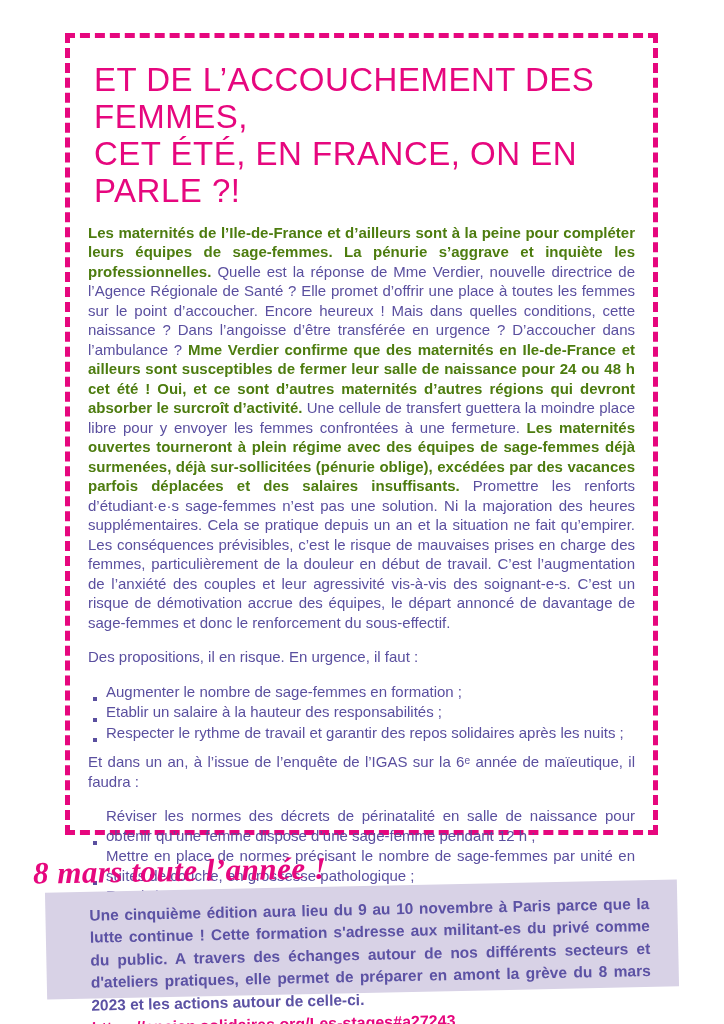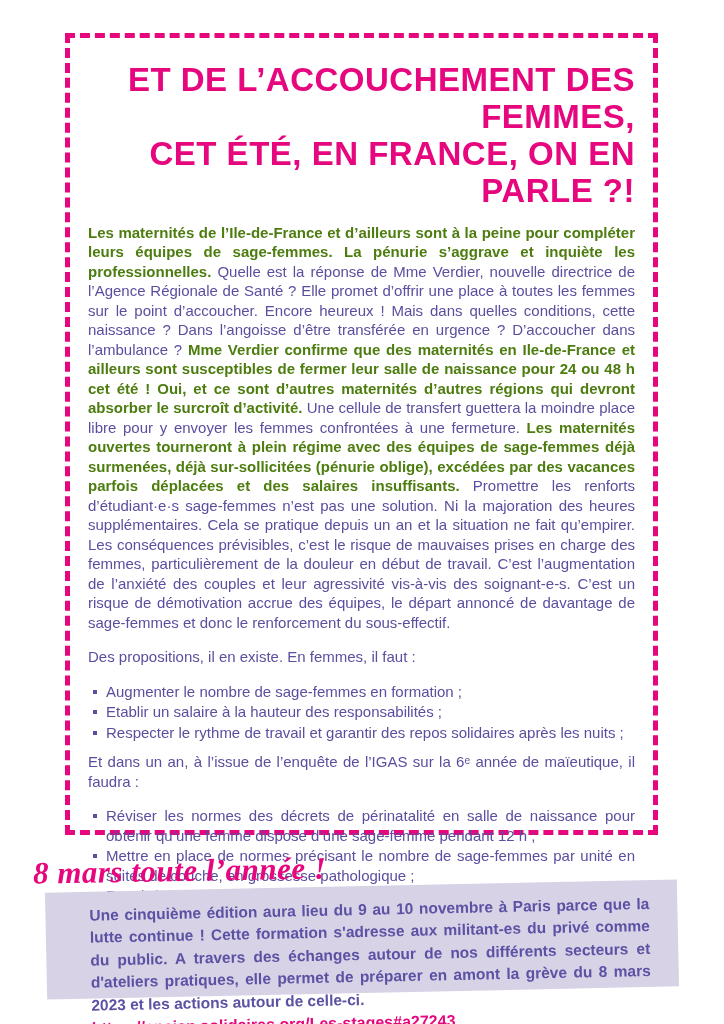--- a/index.html
+++ b/index.html
@@ -16,24 +16,23 @@
     width:593px; height:802px;
     border:5px dashed #e6077e;
     box-sizing:border-box;
     padding:18px 18px 0 18px;
   }
   .headline {
     margin:6px 0 0 6px;
     color:#e6077e;
     font-size:33px;
     line-height:1.12;
-    font-weight:700;
+    font-weight:400;
     letter-spacing:0.5px;
     text-transform:uppercase;
-    text-align:right;
   }
   .byline {
     margin-top:9px;
     text-align:right;
     color:#453a96;
     font-weight:bold;
     font-size:15px;
   }
   .bodytext {
     color:#5a4f9f;
@@ -44,21 +43,21 @@
   .intro { margin-top:13px; }
   .b { font-weight:bold; color:#4d7c0f; }
   .lead { margin-top:10px; }
   ul.plist {
     list-style:none;
     margin:4px 0 0 0;
     padding:0;
   }
   ul.plist li {
     display:flex;
-    align-items:flex-start;
+    align-items:flex-end;
     margin:0 0 1px 0;
   }
   .bullet {
     flex:0 0 auto;
     width:4px; height:4px;
     background:#5a4f9f;
     margin:8px 9px 0 5px;
   }
   .li-text { flex:1 1 auto; text-align:justify; }
   .footer-heading {
@@ -105,21 +104,21 @@
 <div class="flyer-border">
 
   <h1 class="headline">
     <span>Et de l’accouchement des femmes,</span><br>
     <span>cet été, en France, on en parle ?!</span>
   </h1>
 
 
   <p class="bodytext intro"><span class="b">Les maternités de l’Ile-de-France et d’ailleurs sont à la peine pour compléter leurs équipes de sage-femmes. La pénurie s’aggrave et inquiète les professionnelles. </span><span>Quelle est la réponse de Mme Verdier, nouvelle directrice de l’Agence Régionale de Santé ? Elle promet d’offrir une place à toutes les femmes sur le point d’accoucher. Encore heureux ! Mais dans quelles conditions, cette naissance ? Dans l’angoisse d’être transférée en urgence ? D’accoucher dans l’ambulance ? </span><span class="b">Mme Verdier confirme que des maternités en Ile-de-France et ailleurs sont susceptibles de fermer leur salle de naissance pour 24 ou 48 h cet été ! Oui, et ce sont d’autres maternités d’autres régions qui devront absorber le surcroît d’activité. </span><span>Une cellule de transfert guettera la moindre place libre pour y envoyer les femmes confrontées à une fermeture. </span><span class="b">Les maternités ouvertes tourneront à plein régime avec des équipes de sage-femmes déjà surmenées, déjà sur-sollicitées (pénurie oblige), excédées par des vacances parfois déplacées et des salaires insuffisants. </span><span>Promettre les renforts d’étudiant·e·s sage-femmes n’est pas une solution. Ni la majoration des heures supplémentaires. Cela se pratique depuis un an et la situation ne fait qu’empirer. Les conséquences prévisibles, c’est le risque de mauvaises prises en charge des femmes, particulièrement de la douleur en début de travail. C’est l’augmentation de l’anxiété des couples et leur agressivité vis-à-vis des soignant-e-s. C’est un risque de démotivation accrue des équipes, le départ annoncé de davantage de sage-femmes et donc le renforcement du sous-effectif.</span></p>
 
-  <p class="bodytext lead">Des propositions, il en existe. En femmes, il faut :</p>
+  <p class="bodytext lead">Des propositions, il en risque. En urgence, il faut :</p>
 
   <ul class="plist bodytext">
       <li>
       <span class="bullet"></span>
       <span class="li-text">Augmenter le nombre de sage-femmes en formation ;</span>
     </li>
       <li>
       <span class="bullet"></span>
       <span class="li-text">Etablir un salaire à la hauteur des responsabilités ;</span>
     </li>

